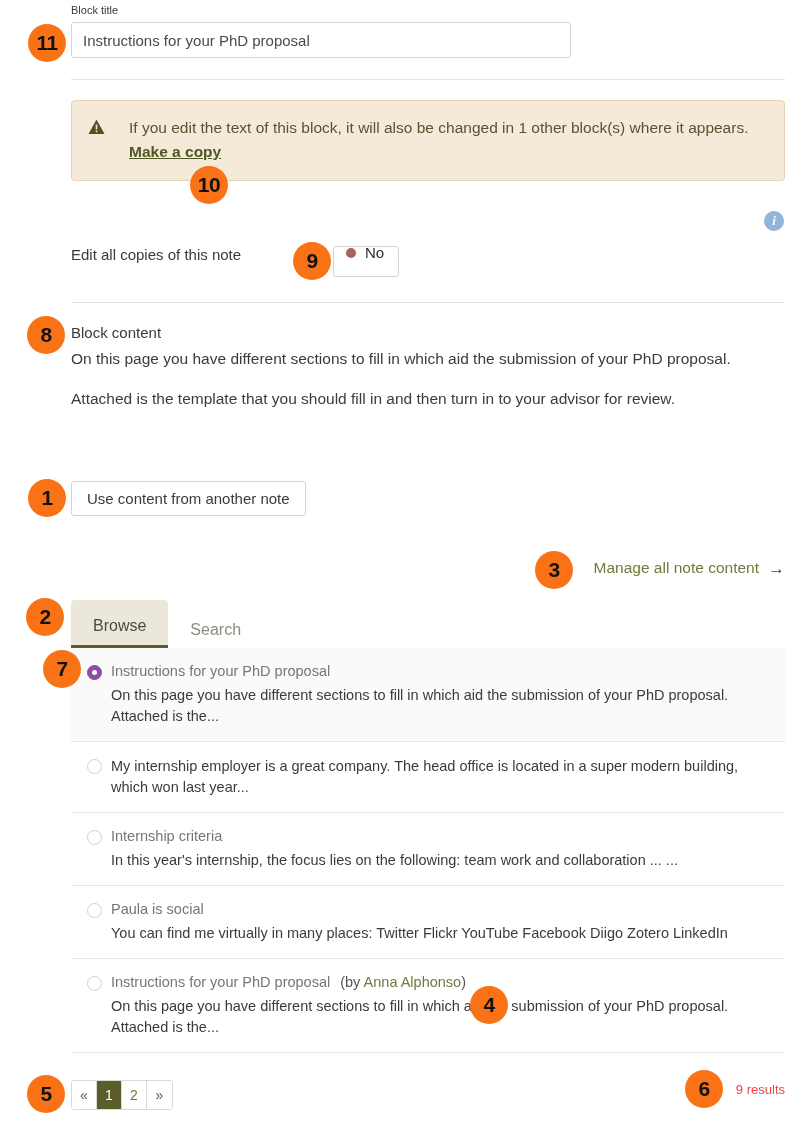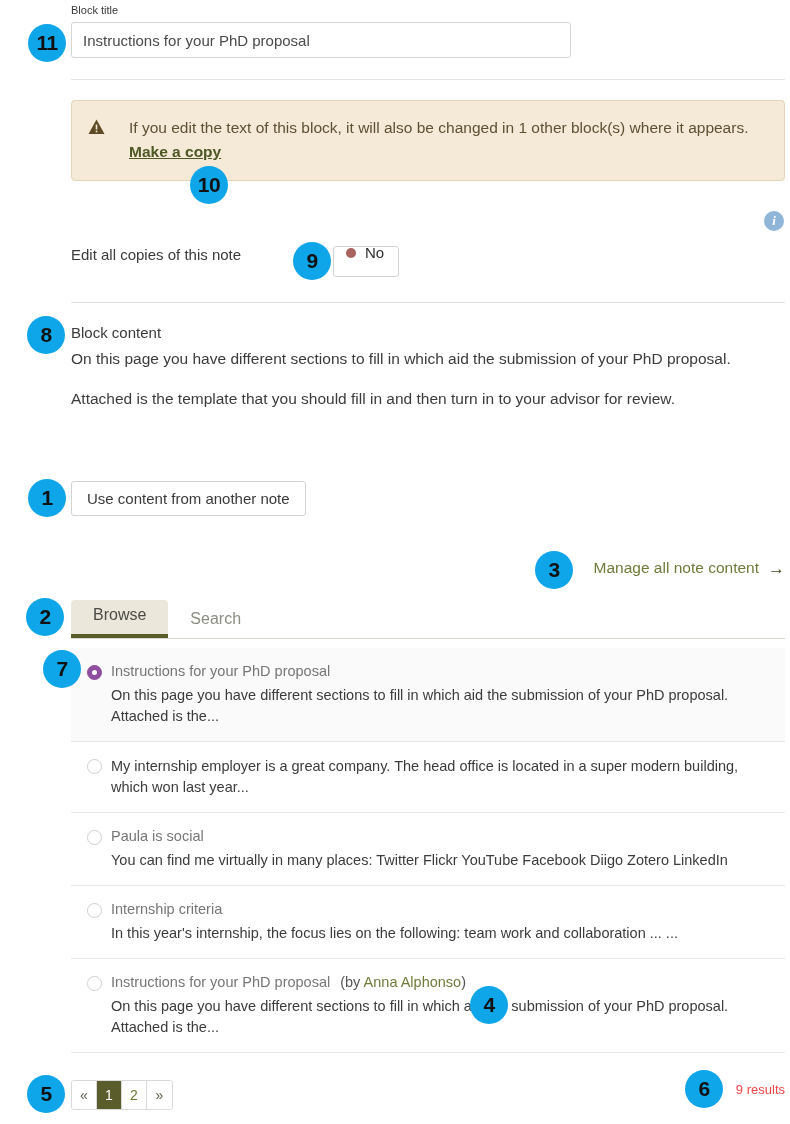--- a/index.html
+++ b/index.html
@@ -15,21 +15,21 @@
     position: relative;
     width: 790px;
     height: 1124px;
   }
 
   
   .badge {
     position: absolute;
     width: 38px; height: 38px;
     border-radius: 50%;
-    background: #0ea5e9;
+    background: #f97316;
     color: #111111;
     font-weight: bold;
     font-size: 21px;
     display: flex;
     align-items: center;
     justify-content: center;
     z-index: 40;
     font-family: "Liberation Sans", sans-serif;
     letter-spacing: -0.5px;
   }
@@ -198,21 +198,21 @@
   .tabs {
     position: absolute;
     left: 71px; top: 600px;
     width: 714px;
     display: flex;
     align-items: flex-end;
     border-bottom: 1px solid #ddd8cc;
   }
   .tab {
     font-size: 16px;
-    padding: 5px 22px 10px 22px;
+    padding: 16px 22px 10px 22px;
     cursor: pointer;
     background: transparent;
     color: #8c8c82;
     border-radius: 4px 4px 0 0;
     line-height: 19px;
   }
   .tab.active {
     background: #ece7db;
     color: #4b4b45;
     border-bottom: 4px solid #5b5c2b;
@@ -386,30 +386,30 @@
     <div class="result-item">
       <span class="radio"></span>
       <div class="result-body">
         <div class="result-desc">My internship employer is a great company. The head office is located in a super modern building, which won last year...</div>
       </div>
     </div>
 
     <div class="result-item">
       <span class="radio"></span>
       <div class="result-body">
-        <div class="result-title">Paula is social</div>
-        <div class="result-desc">You can find me virtually in many places: Twitter Flickr YouTube Facebook Diigo Zotero LinkedIn</div>
+        <div class="result-title">Internship criteria</div>
+        <div class="result-desc">In this year's internship, the focus lies on the following: team work and collaboration ... ...</div>
       </div>
     </div>
 
     <div class="result-item">
       <span class="radio"></span>
       <div class="result-body">
-        <div class="result-title">Internship criteria</div>
-        <div class="result-desc">In this year's internship, the focus lies on the following: team work and collaboration ... ...</div>
+        <div class="result-title">Paula is social</div>
+        <div class="result-desc">You can find me virtually in many places: Twitter Flickr YouTube Facebook Diigo Zotero LinkedIn</div>
       </div>
     </div>
 
     <div class="result-item">
       <span class="radio"></span>
       <div class="result-body">
         <div class="result-title">
           <span>Instructions for your PhD proposal</span><span class="result-author"><span>(by </span><span class="author-link">Anna Alphonso</span><span>)</span></span>
         </div>
         <div class="result-desc">On this page you have different sections to fill in which aid the submission of your PhD proposal. Attached is the...</div>

